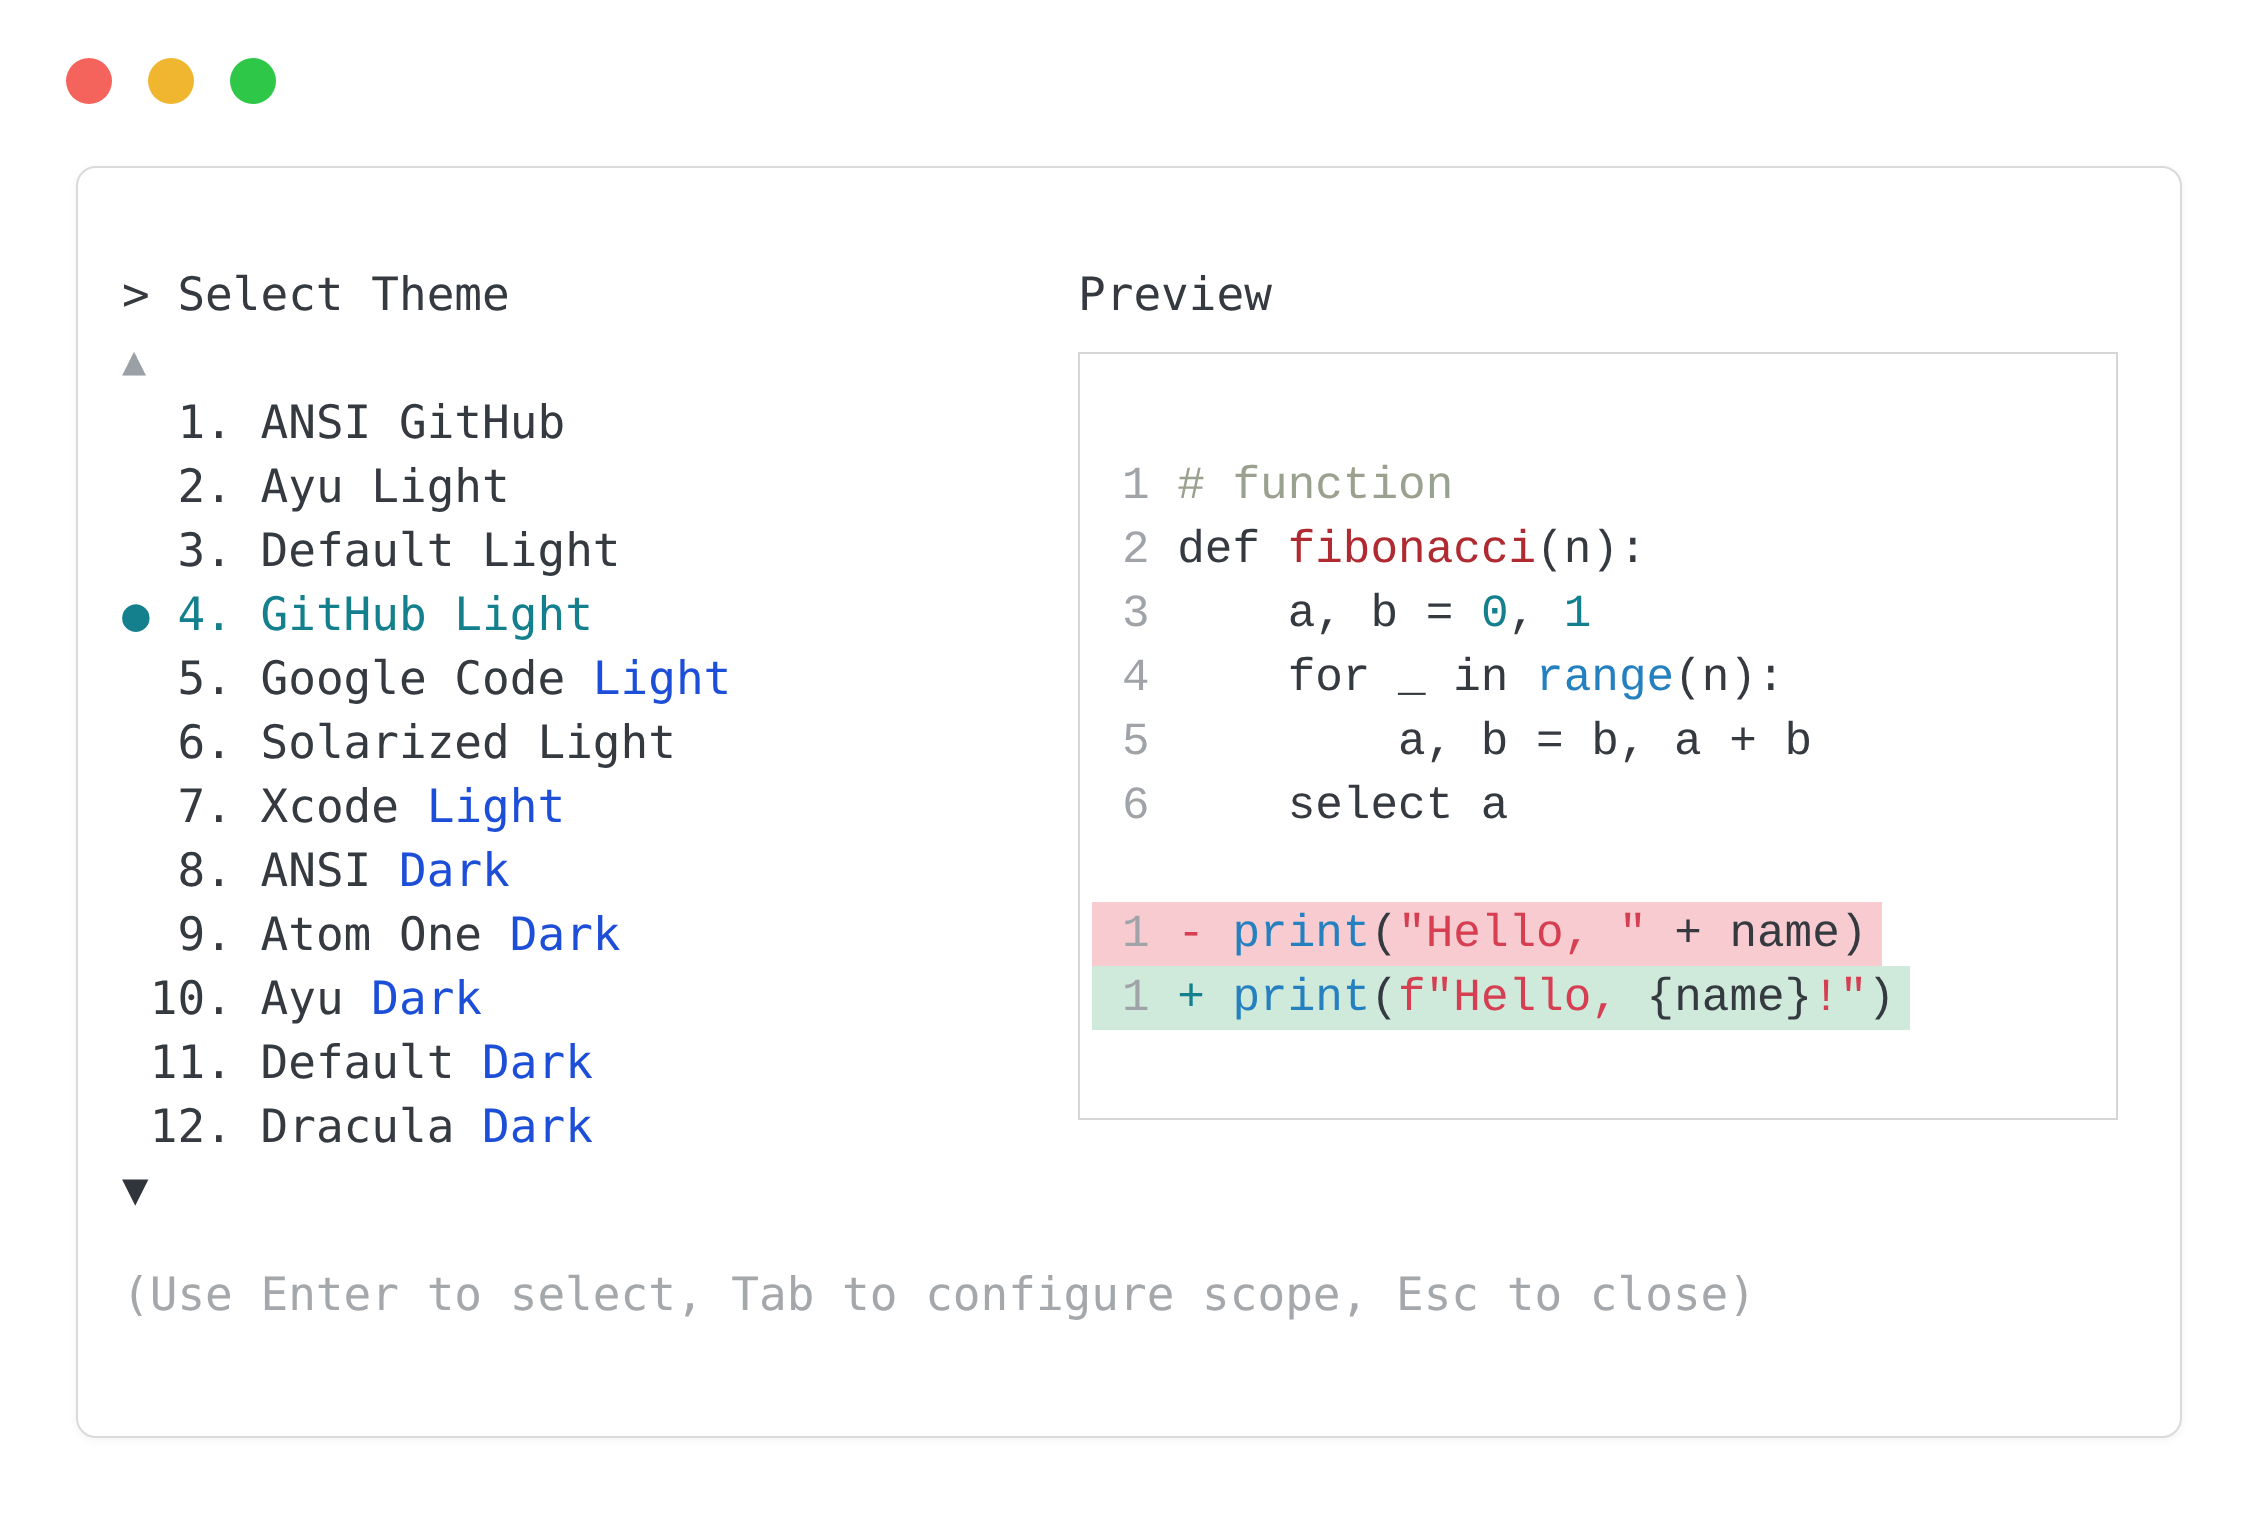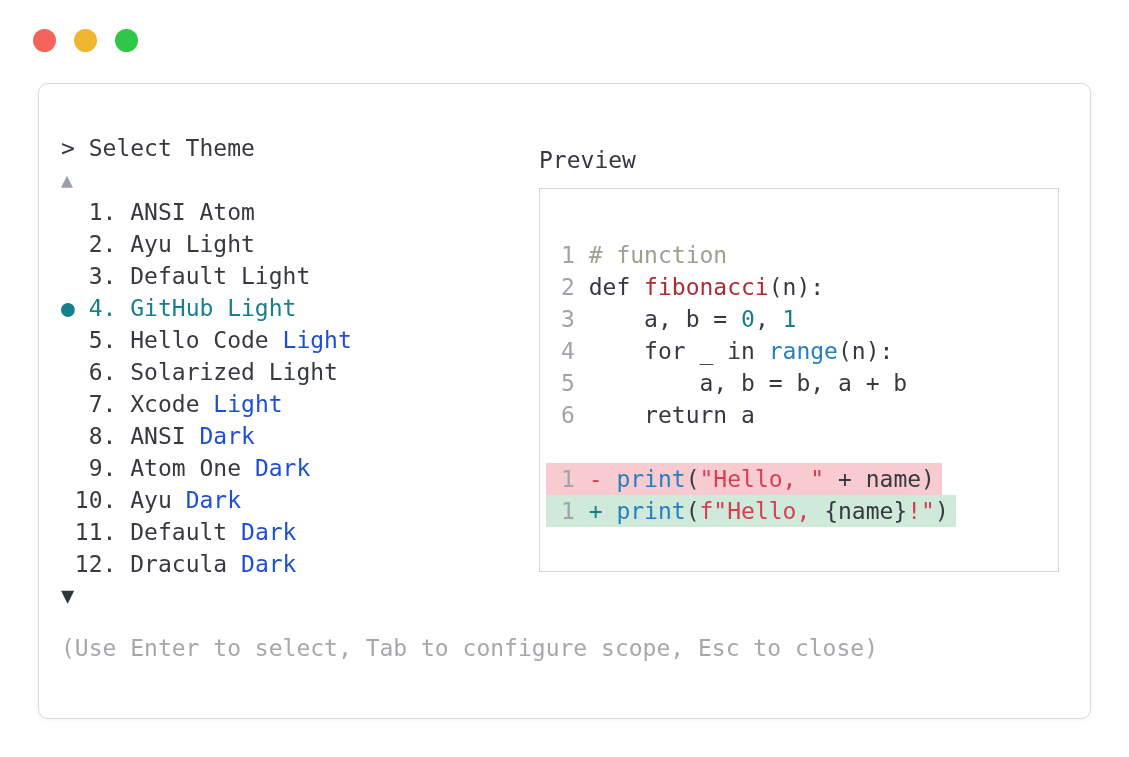--- a/index.html
+++ b/index.html
@@ -38,30 +38,30 @@
   .theme-item { cursor: default; }
   .theme-item .marker { color: #15808d; }
   .theme-item .num { color: #343a40; }
   .theme-item .name { color: #343a40; }
   .theme-item .suffix { color: #1d4ed8; }
   .theme-item.selected .num,
   .theme-item.selected .name,
   .theme-item.selected .suffix { color: #15808d; }
   .hint { color: #a5a8ab; margin-top: 20px; }
   
-  .preview-col { position: absolute; left: 500px; top: 48px; margin-top: 12px; }
+  .preview-col { position: absolute; left: 500px; top: 48px; }
   .preview-label { color: #343a40; }
   .preview-box {
     margin-top: 12px;
     width: 520px; height: 384px;
     border: 1.5px solid #d6d6d6;
     background: #ffffff;
     overflow: hidden;
   }
-  .code { padding: 50px 0 0 21px; }
+  .code { padding: 50px 0 0 21px; font-family: Liberation Mono, monospace; }
   .code-line { height: 32px; }
   .code-line .ln { color: #a0a4a8; }
   .tok-fg { color: #343a40; }
   .tok-comment { color: #9ba18f; }
   .tok-funcred { color: #b02a32; }
   .tok-red { color: #d63f51; }
   .tok-blue { color: #2480bf; }
   .tok-teal { color: #15808d; }
   .hl { display: inline-block; }
   .code-line.diff-removed .hl {
@@ -81,25 +81,25 @@
 </div>
 
 <div class="panel">
 
   <div class="picker">
     <div class="mono-line prompt">&gt; Select Theme</div>
     <div class="scroll-row">
       <span class="scroll-up">▲</span>
     </div>
     <div id="theme-list">
-        <div class="mono-line theme-item"><span class="marker"> </span><span class="num"> 1. </span><span class="name">ANSI Atom</span></div>
+        <div class="mono-line theme-item"><span class="marker"> </span><span class="num"> 1. </span><span class="name">ANSI GitHub</span></div>
         <div class="mono-line theme-item"><span class="marker"> </span><span class="num"> 2. </span><span class="name">Ayu Light</span></div>
         <div class="mono-line theme-item"><span class="marker"> </span><span class="num"> 3. </span><span class="name">Default Light</span></div>
         <div class="mono-line theme-item selected"><span class="marker">●</span><span class="num"> 4. </span><span class="name">GitHub Light</span></div>
-        <div class="mono-line theme-item"><span class="marker"> </span><span class="num"> 5. </span><span class="name">Hello Code </span><span class="suffix">Light</span></div>
+        <div class="mono-line theme-item"><span class="marker"> </span><span class="num"> 5. </span><span class="name">Google Code </span><span class="suffix">Light</span></div>
         <div class="mono-line theme-item"><span class="marker"> </span><span class="num"> 6. </span><span class="name">Solarized Light</span></div>
         <div class="mono-line theme-item"><span class="marker"> </span><span class="num"> 7. </span><span class="name">Xcode </span><span class="suffix">Light</span></div>
         <div class="mono-line theme-item"><span class="marker"> </span><span class="num"> 8. </span><span class="name">ANSI </span><span class="suffix">Dark</span></div>
         <div class="mono-line theme-item"><span class="marker"> </span><span class="num"> 9. </span><span class="name">Atom One </span><span class="suffix">Dark</span></div>
         <div class="mono-line theme-item"><span class="marker"> </span><span class="num">10. </span><span class="name">Ayu </span><span class="suffix">Dark</span></div>
         <div class="mono-line theme-item"><span class="marker"> </span><span class="num">11. </span><span class="name">Default </span><span class="suffix">Dark</span></div>
         <div class="mono-line theme-item"><span class="marker"> </span><span class="num">12. </span><span class="name">Dracula </span><span class="suffix">Dark</span></div>
       </div>
     <div class="scroll-row">
       <span class="scroll-down">▼</span>
@@ -109,21 +109,21 @@
 
   <div class="preview-col">
     <div class="mono-line preview-label">Preview</div>
     <div class="preview-box">
       <div class="code" id="code-block">
           <div class="mono-line code-line"><span class="hl"><span class="ln">1 </span><span class="tok-comment"># function</span></span></div>
           <div class="mono-line code-line"><span class="hl"><span class="ln">2 </span><span class="tok-fg">def </span><span class="tok-funcred">fibonacci</span><span class="tok-fg">(n):</span></span></div>
           <div class="mono-line code-line"><span class="hl"><span class="ln">3 </span><span class="tok-fg">    a, b = </span><span class="tok-teal">0</span><span class="tok-fg">, </span><span class="tok-teal">1</span></span></div>
           <div class="mono-line code-line"><span class="hl"><span class="ln">4 </span><span class="tok-fg">    for _ in </span><span class="tok-blue">range</span><span class="tok-fg">(n):</span></span></div>
           <div class="mono-line code-line"><span class="hl"><span class="ln">5 </span><span class="tok-fg">        a, b = b, a + b</span></span></div>
-          <div class="mono-line code-line"><span class="hl"><span class="ln">6 </span><span class="tok-fg">    return a</span></span></div>
+          <div class="mono-line code-line"><span class="hl"><span class="ln">6 </span><span class="tok-fg">    select a</span></span></div>
           <div class="mono-line code-line"><span class="hl"></span></div>
           <div class="mono-line code-line diff-removed"><span class="hl"><span class="ln">1 </span><span class="tok-red">- </span><span class="tok-blue">print</span><span class="tok-fg">(</span><span class="tok-red">"Hello, "</span><span class="tok-fg"> + name)</span></span></div>
           <div class="mono-line code-line diff-added"><span class="hl"><span class="ln">1 </span><span class="tok-teal">+ </span><span class="tok-blue">print</span><span class="tok-fg">(</span><span class="tok-red">f"Hello, </span><span class="tok-fg">{name}</span><span class="tok-red">!"</span><span class="tok-fg">)</span></span></div>
         </div>
     </div>
   </div>
 
 </div>
 
 </body></html>

